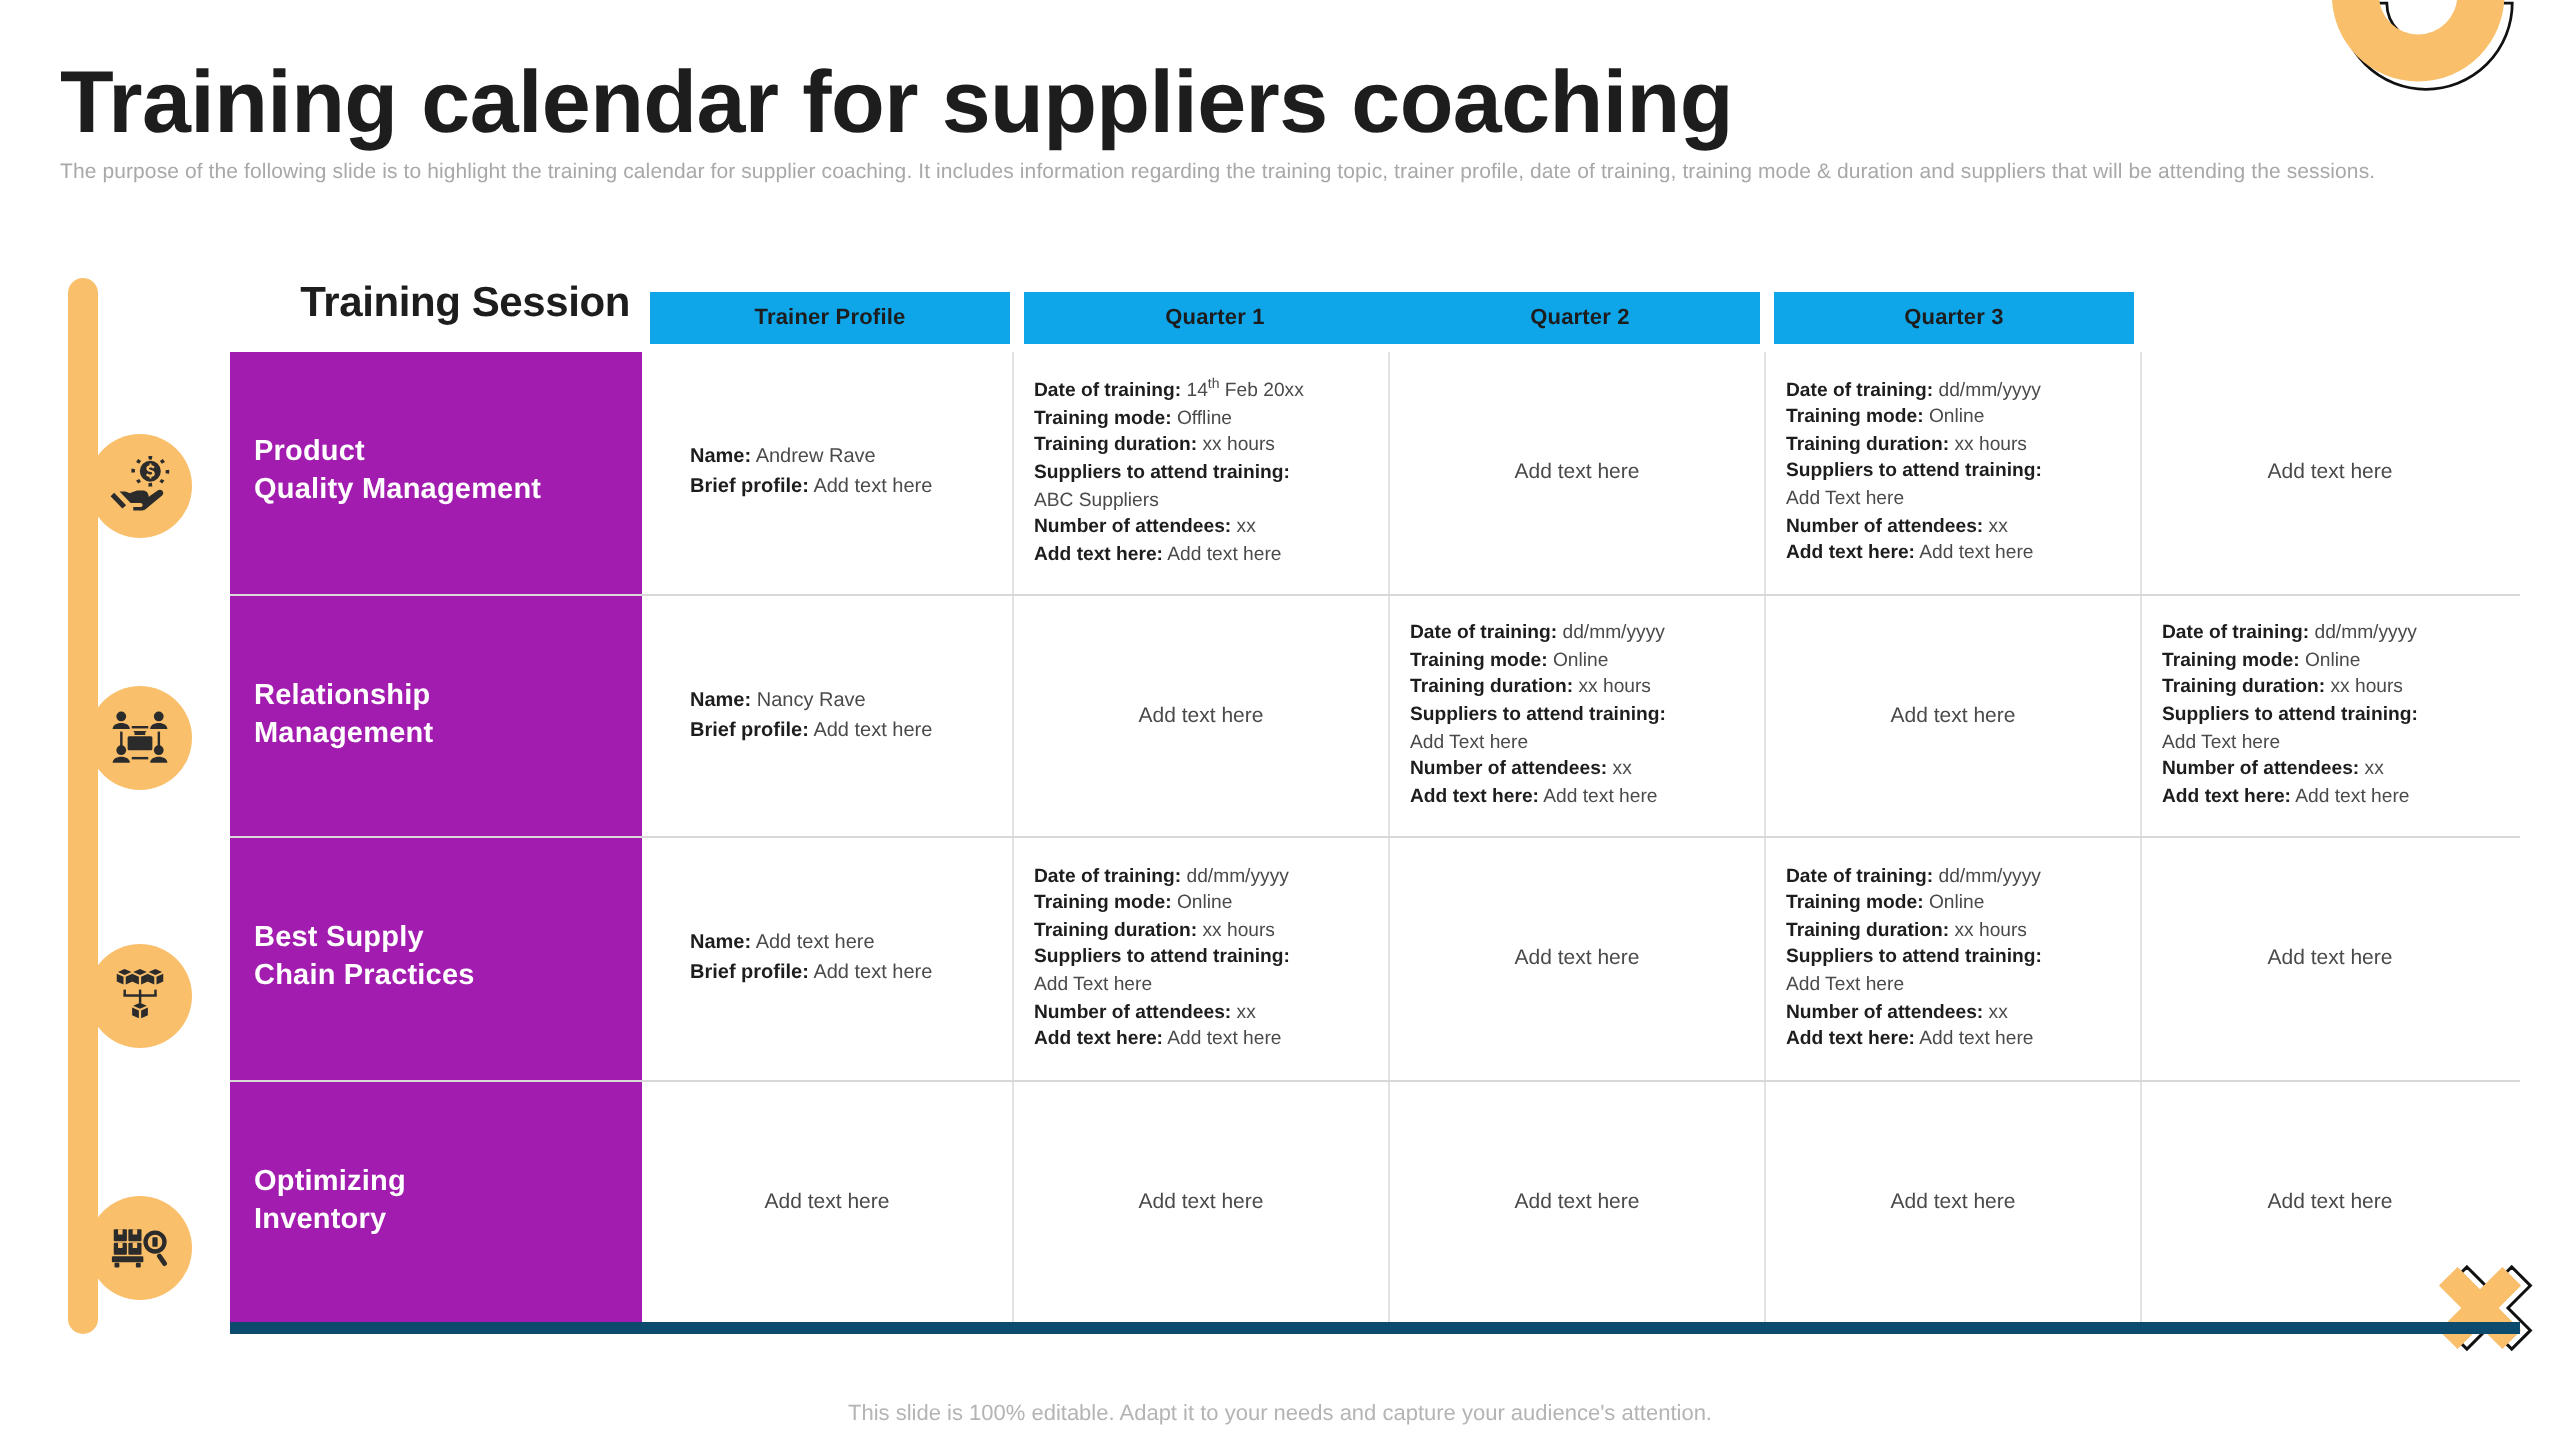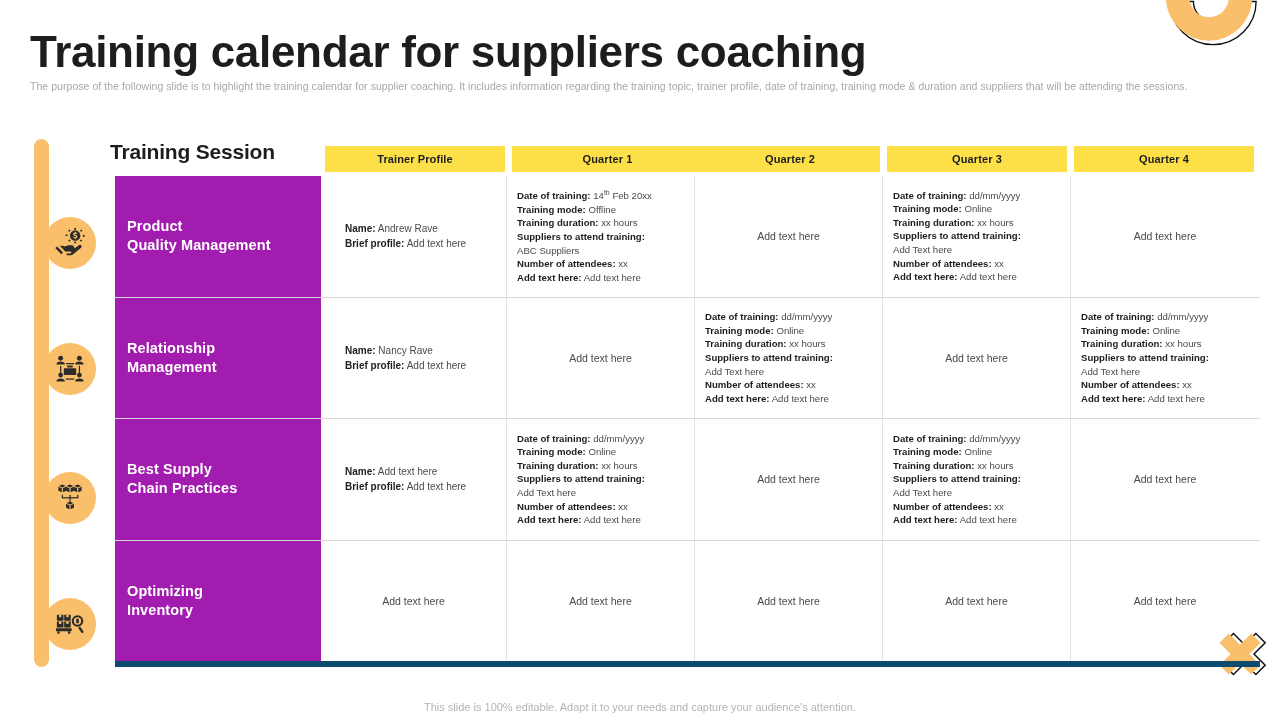--- a/index.html
+++ b/index.html
@@ -83,32 +83,32 @@
     justify-content: center;
   }
   .icon-badge svg { display: block; }
 
   
   .sess-label {
     position: absolute;
     left: 110px;
     top: 140px;
     width: 205px;
-    text-align: left;
+    text-align: right;
     font-size: 21px;
     font-weight: 700;
     color: #1d1d1d;
     letter-spacing: -0.2px;
   }
 
   .col-head {
     position: absolute;
     top: 146px;
     height: 26px;
-    background: #fde047;
+    background: #0ea5e9;
     color: #1d1d1d;
     font-size: 11px;
     font-weight: 700;
     display: flex;
     align-items: center;
     justify-content: center;
     letter-spacing: 0.1px;
   }
   .col-head::before {
     content: "";
@@ -294,21 +294,20 @@
       <rect x="26.4" y="18.6" width="2.6" height="7.4" rx="1.2" transform="rotate(-35 27.7 22.3)"></rect>
     </svg>
   </div>
 
   <div class="sess-label">Training Session</div>
 
   <div class="col-head" style="left:325px;width:180px">Trainer Profile</div>
   <div class="col-head" style="left:512px;width:191px">Quarter 1</div>
   <div class="col-head" style="left:700px;width:180px">Quarter 2</div>
   <div class="col-head" style="left:887px;width:180px">Quarter 3</div>
-  <div class="col-head" style="left:1074px;width:180px">Quarter 4</div>
 
   <div class="table" id="table-body">
       <div class="trow">
         <div class="cell c-topic">
           <div><span>Product</span><br><span>Quality Management</span></div>
         </div>
         <div class="cell c-trainer">
           <div class="profile" style="text-align:left;padding-left:14px">
             <div><span class="k">Name:</span> <span class="v">Andrew Rave</span></div>
             <div><span class="k">Brief profile:</span> <span class="v">Add text here</span></div>

